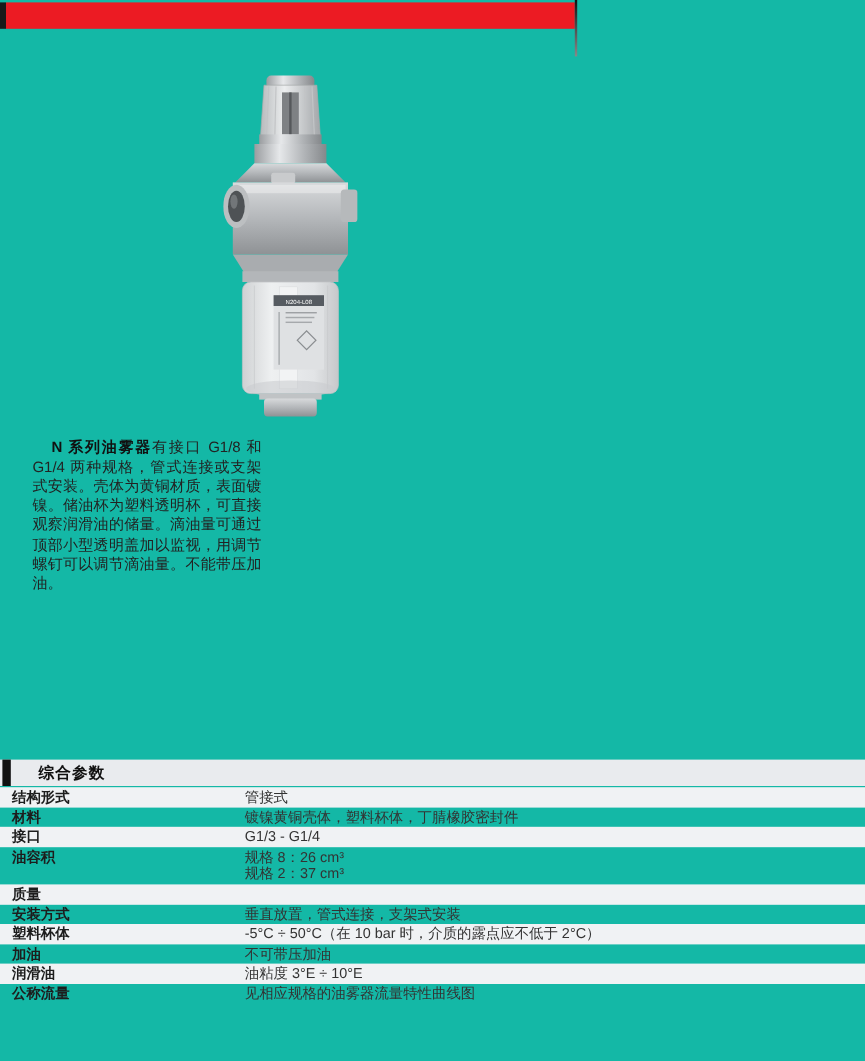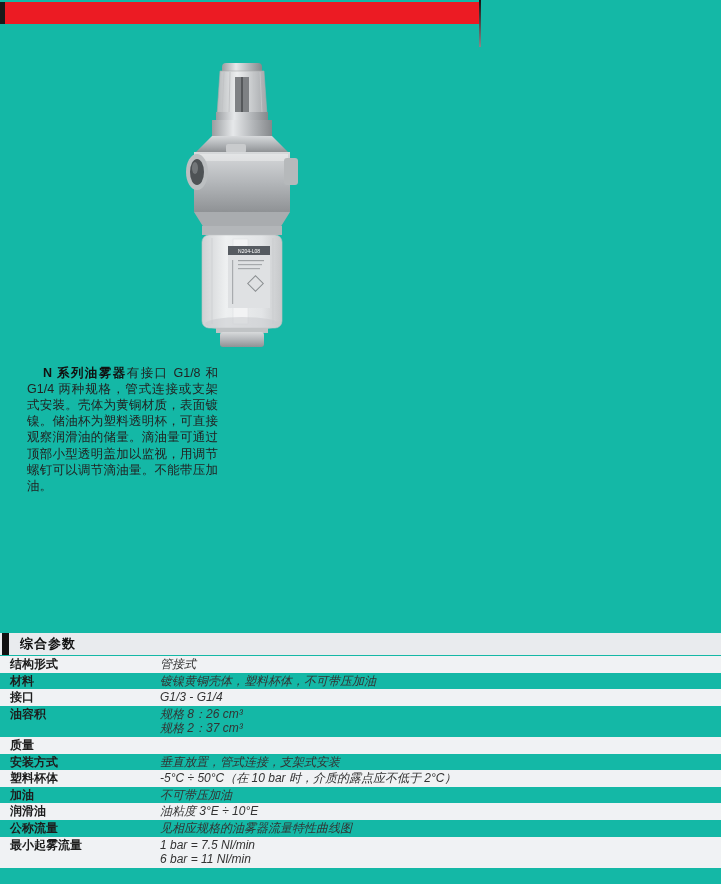--- a/index.html
+++ b/index.html
@@ -18,32 +18,32 @@
     position:absolute;left:27px;top:352px;width:191px;
     font-size:12.5px;line-height:16.2px;text-align:justify;text-indent:16px;color:#222;
   }
   .descr b{font-weight:bold;color:#111;}
   
   .section-header{
     position:absolute;left:0;top:633px;width:721px;height:22px;background:#e9ebee;
   }
   .section-header .bar{position:absolute;left:2px;top:0;width:7px;height:22px;background:#111;}
   .section-header .title{
-    position:absolute;left:20px;top:0;height:22px;line-height:22px;
+    position:absolute;left:32px;top:0;height:22px;line-height:22px;
     font-size:13px;font-weight:bold;color:#111;letter-spacing:1px;
   }
   
   .spec-table{position:absolute;left:0;top:656px;width:721px;font-size:12px;}
-  .row{display:flex;align-items:flex-start;}
+  .row{display:flex;align-items:flex-start;gap:44px;}
   .row:nth-child(odd){background:#f0f2f4;}
   .row .label{
     flex:0 0 150px;padding:1px 0 1px 10px;font-weight:bold;color:#1d1d1d;line-height:14.6px;
   }
   .row .value{flex:1;padding:1px 8px 1px 0;color:#333;line-height:14.6px;}
-  .row .value .vline2{display:block;font-style:italic;}
+  .row .value .vline2{display:block;}
 </style>
 </head>
 <body>
 
 <div class="page">
 
   <div class="brand-black-square"></div>
   <div class="brand-red-bar"></div>
   <div class="brand-vline"></div>
 
@@ -138,21 +138,21 @@
 
     <div class="row">
       <div class="label">结构形式</div>
       <div class="value">
           <span class="vline2">管接式</span>
         </div>
     </div>
     <div class="row">
       <div class="label">材料</div>
       <div class="value">
-          <span class="vline2">镀镍黄铜壳体，塑料杯体，不可带压加油</span>
+          <span class="vline2">镀镍黄铜壳体，塑料杯体，丁腈橡胶密封件</span>
         </div>
     </div>
     <div class="row">
       <div class="label">接口</div>
       <div class="value">
           <span class="vline2">G1/3 - G1/4</span>
         </div>
     </div>
     <div class="row">
       <div class="label">油容积</div>
@@ -187,22 +187,15 @@
       <div class="value">
           <span class="vline2">油粘度 3°E ÷ 10°E</span>
         </div>
     </div>
     <div class="row">
       <div class="label">公称流量</div>
       <div class="value">
           <span class="vline2">见相应规格的油雾器流量特性曲线图</span>
         </div>
     </div>
-    <div class="row">
-      <div class="label">最小起雾流量</div>
-      <div class="value">
-        <span class="vline2">1 bar = 7.5 Nl/min</span>
-        <span class="vline2">6 bar = 11 Nl/min</span>
-      </div>
-    </div>
 
   </div>
 </div>
 
 </body></html>

